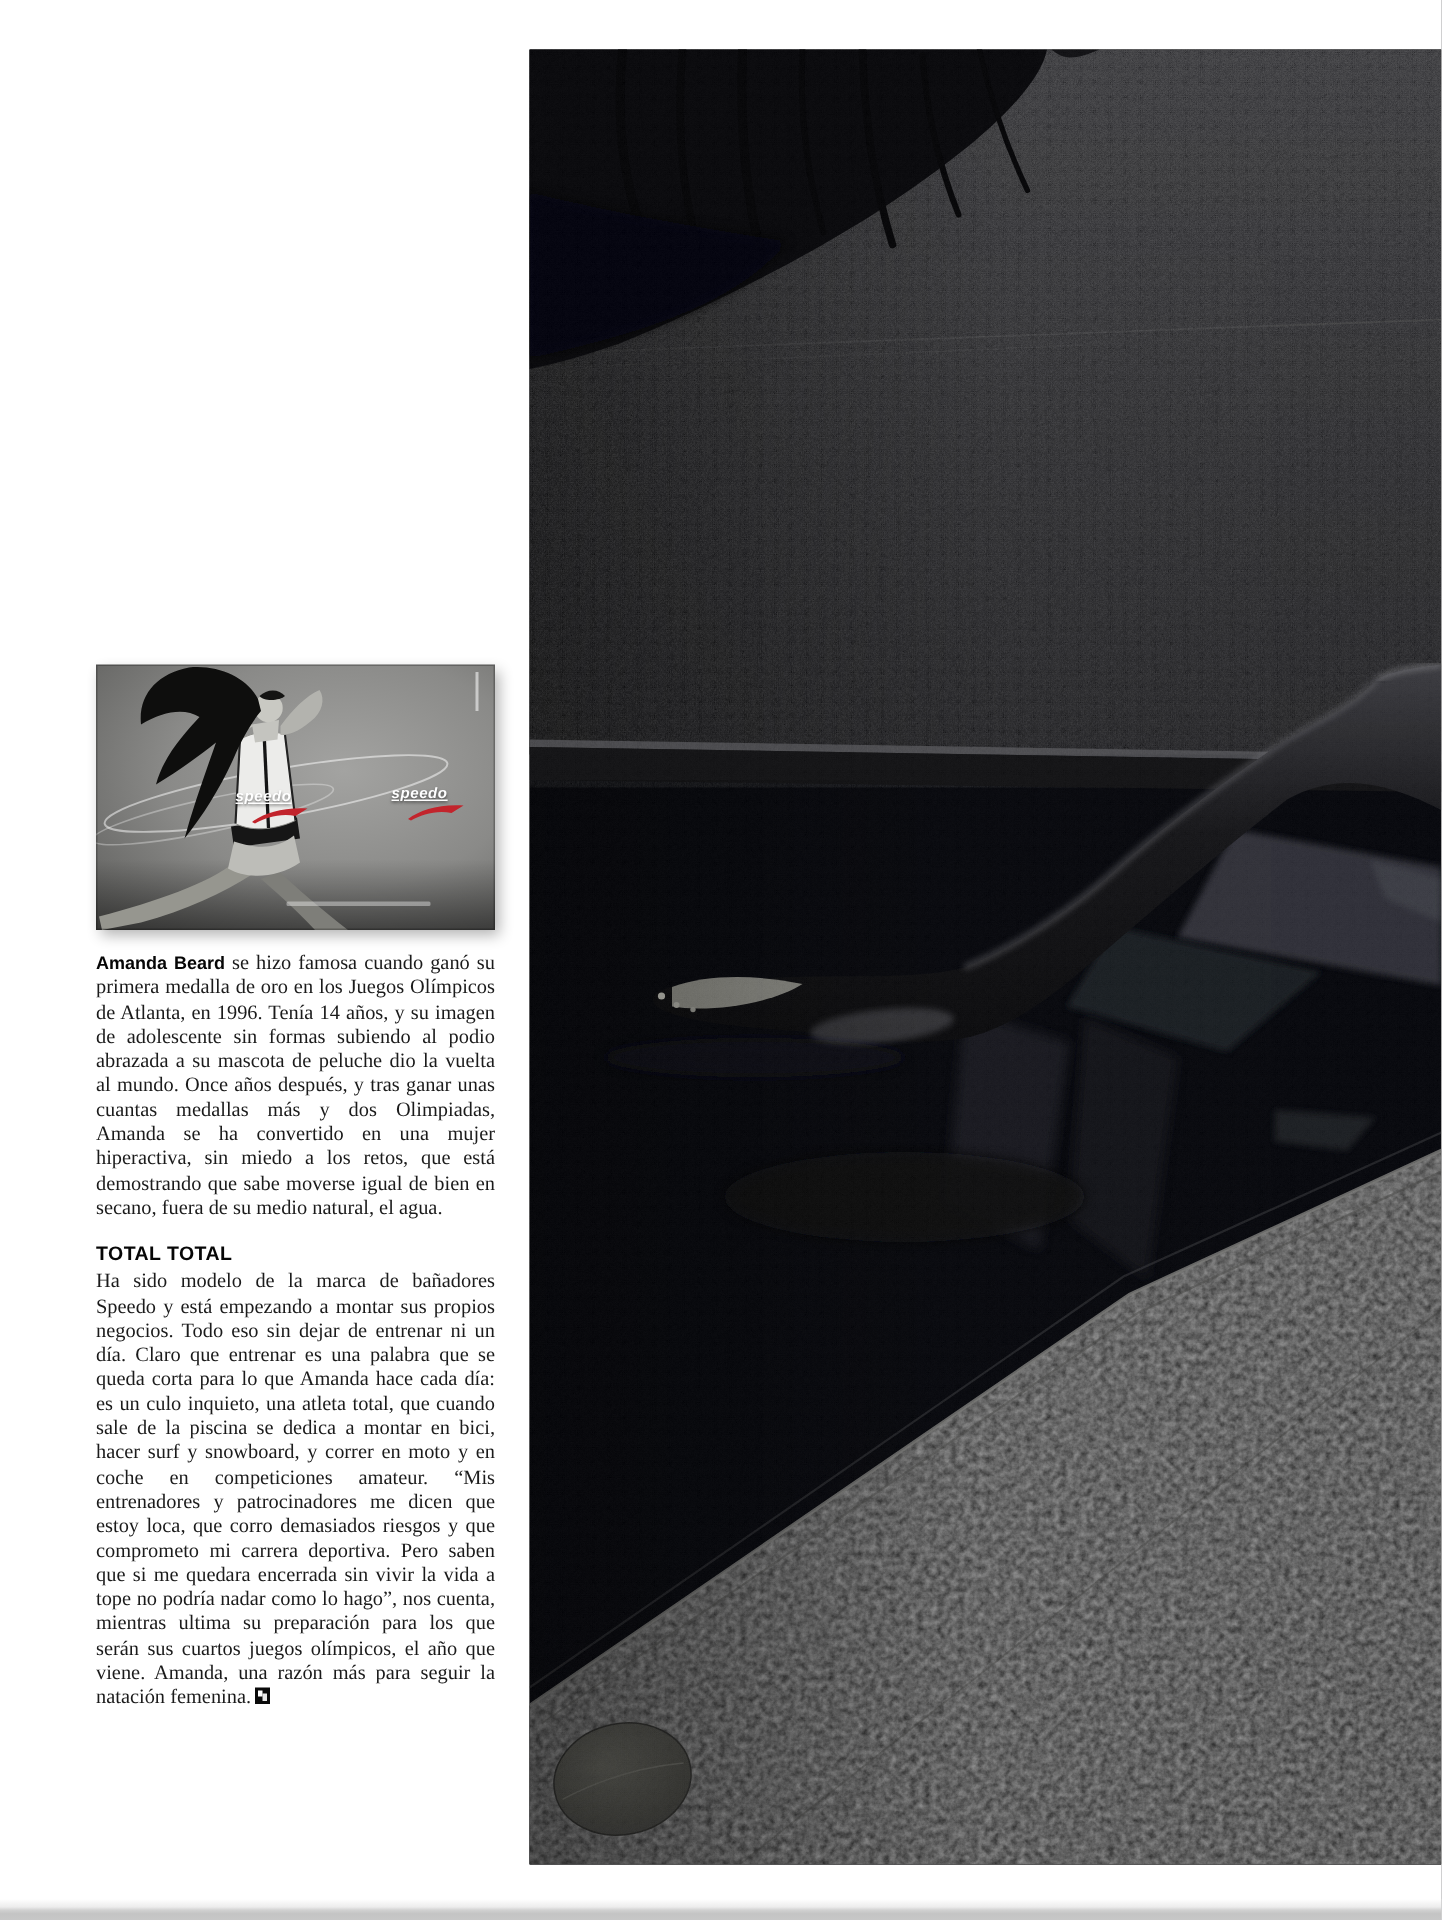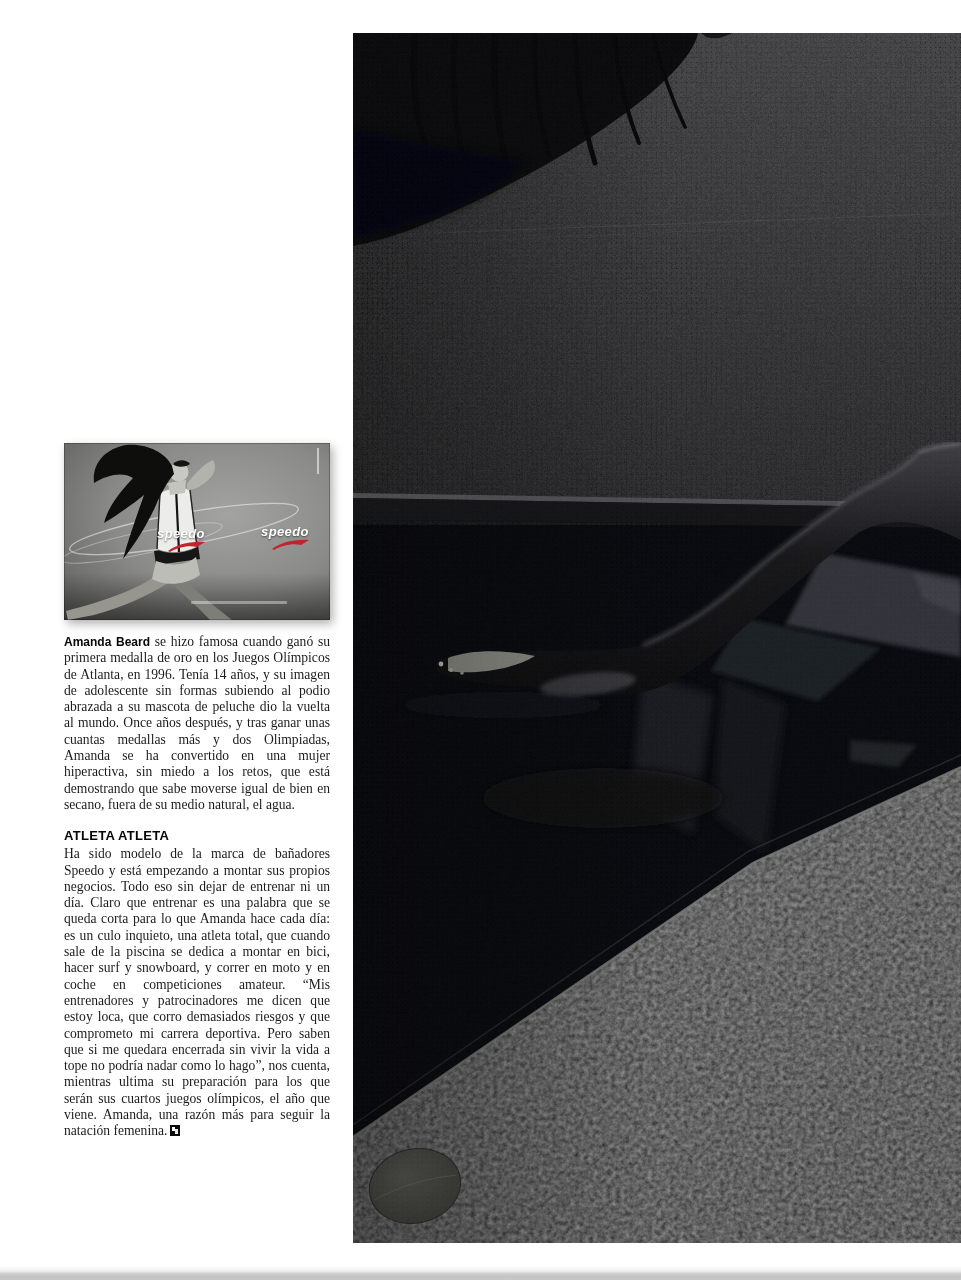--- a/index.html
+++ b/index.html
@@ -7,22 +7,22 @@
         font-family:"Liberation Serif",serif;}
 
   
   .left-col{position:absolute;left:64px;top:443px;width:266px;}
 
   .ad{position:relative;width:266px;height:177px;overflow:hidden;
       box-shadow:3px 4px 9px rgba(0,0,0,.30);background:#7c7c7a;}
   .ad svg{display:block;}
   .speedo-logo{position:absolute;display:block;}
   .speedo-word{font-family:"Liberation Sans",sans-serif;font-style:italic;font-weight:bold;
-      color:#ffffff;font-size:13px;letter-spacing:.4px;line-height:1;display:block;
-      text-shadow:0 1px 2px rgba(0,0,0,.55);}
+      color:#ffffff;font-size:10px;letter-spacing:.4px;line-height:1;display:block;
+      text-shadow:0 1px 2px rgba(0,0,0,.55);text-decoration:underline;}
   .speedo-swoosh{display:block;margin-top:1px;margin-left:10px;}
   .ad-sidemark{position:absolute;right:11px;top:5px;width:2px;height:26px;
       background:rgba(255,255,255,.55);}
   .ad-fineprint{position:absolute;left:127px;top:158px;width:96px;height:3px;
       background:rgba(255,255,255,.38);border-radius:1px;}
 
   .article{margin-top:14px;color:#1b1b1b;}
   .article p{margin:0;font-size:13.6px;line-height:16.3px;text-align:justify;}
   .lead-in{font-family:"Liberation Sans",sans-serif;font-weight:bold;font-size:12px;
       color:#060606;}
@@ -102,21 +102,21 @@
         <svg class="speedo-swoosh" width="40" height="12" viewBox="0 0 40 12">
           <path d="M1,10 C9,4 22,0 38,1 L30,6 C20,4 10,7 3,11 Z" fill="#c2242c"></path>
         </svg>
       </span>
       <span class="ad-sidemark"></span>
       <span class="ad-fineprint"></span>
     </div>
 
     <div class="article">
       <p><span class="lead-in">Amanda Beard</span><span> se hizo famosa cuando ganó su primera medalla de oro en los Juegos Olímpicos de Atlanta, en 1996. Tenía 14 años, y su imagen de adolescente sin formas subiendo al podio abrazada a su mascota de peluche dio la vuelta al mundo. Once años después, y tras ganar unas cuantas medallas más y dos Olimpiadas, Amanda se ha convertido en una mujer hiperactiva, sin miedo a los retos, que está demostrando que sabe moverse igual de bien en secano, fuera de su medio natural, el agua.</span></p>
-      <div class="section-heading">ATLETA ATLETA</div>
+      <div class="section-heading">TOTAL TOTAL</div>
       <p><span>Ha sido modelo de la marca de bañadores Speedo y está empezando a montar sus propios negocios. Todo eso sin dejar de entrenar ni un día. Claro que entrenar es una palabra que se queda corta para lo que Amanda hace cada día: es un culo inquieto, una atleta total, que cuando sale de la piscina se dedica a montar en bici, hacer surf y snowboard, y correr en moto y en coche en competiciones amateur. “Mis entrenadores y patrocinadores me dicen que estoy loca, que corro demasiados riesgos y que comprometo mi carrera deportiva. Pero saben que si me quedara encerrada sin vivir la vida a tope no podría nadar como lo hago”, nos cuenta, mientras ultima su preparación para los que serán sus cuartos juegos olímpicos, el año que viene. Amanda, una razón más para seguir la natación femenina.</span><span class="end-mark"></span></p>
     </div>
   </div>
 
   <div class="photo-wrap">
     <svg width="608" height="1210" viewBox="0 0 608 1210">
       <defs>
         <linearGradient id="concreteGrad" x1="0" y1="0" x2="0" y2="1">
           <stop offset="0%" stop-color="#37373a"></stop>
           <stop offset="60%" stop-color="#262629"></stop>

